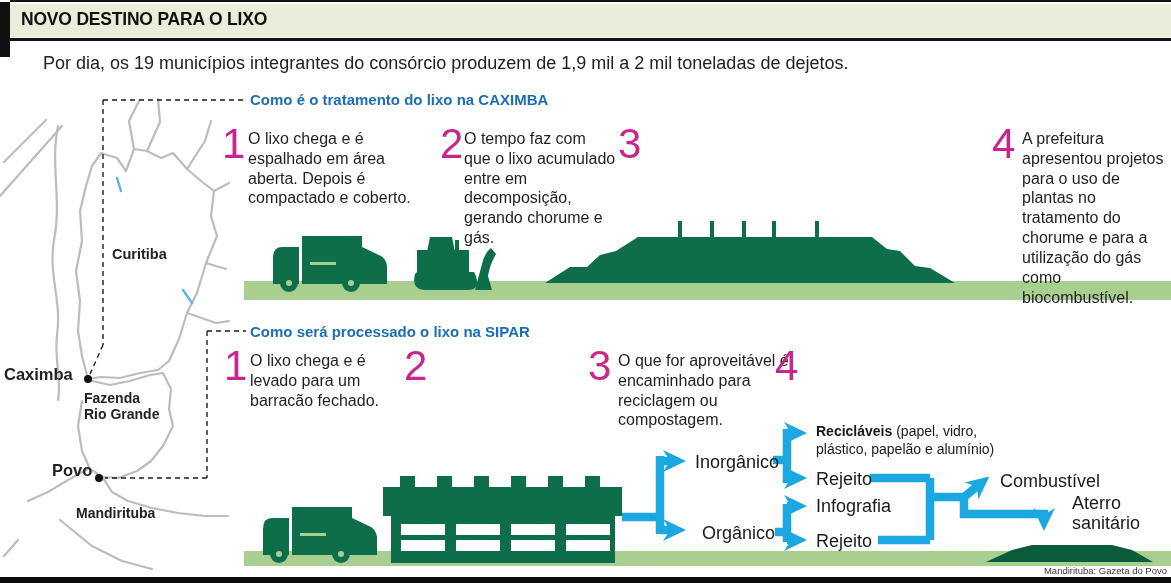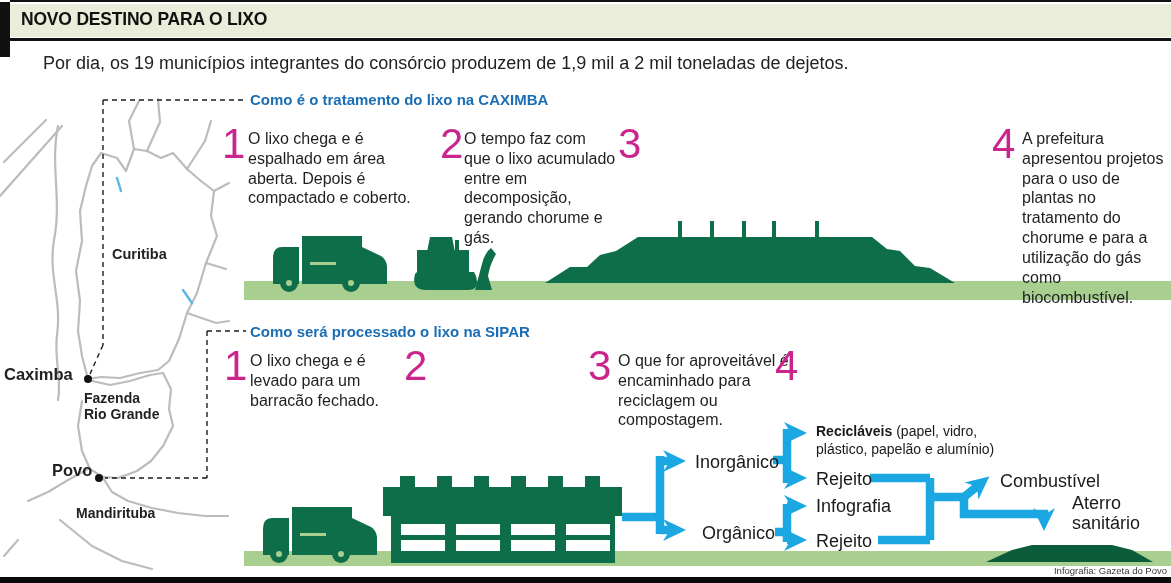--- a/index.html
+++ b/index.html
@@ -214,16 +214,16 @@
   <div class="abs flab" style="left:695px;top:453px">Inorgânico</div>
   <div class="abs flab" style="left:702px;top:524px">Orgânico</div>
   <div class="abs fblock" style="left:816px;top:422px;width:195px"><span class="b">Recicláveis</span><span> (papel, vidro, plástico, papelão e alumínio)</span></div>
   <div class="abs flab" style="left:816px;top:470px">Rejeito</div>
   <div class="abs flab" style="left:816px;top:497px">Infografia</div>
   <div class="abs flab" style="left:816px;top:532px">Rejeito</div>
   <div class="abs flab" style="left:1000px;top:472px">Combustível</div>
   <div class="abs flab pre" style="left:1072px;top:494px">Aterro
 sanitário</div>
 
-  <div class="abs credit" style="right:4px;top:565px">Infografia: Gazeta do Povo</div>
+  <div class="abs credit" style="right:4px;top:565px">Mandirituba: Gazeta do Povo</div>
   <div class="abs bottom-bar"></div>
 
 </div>
 
 </body></html>

